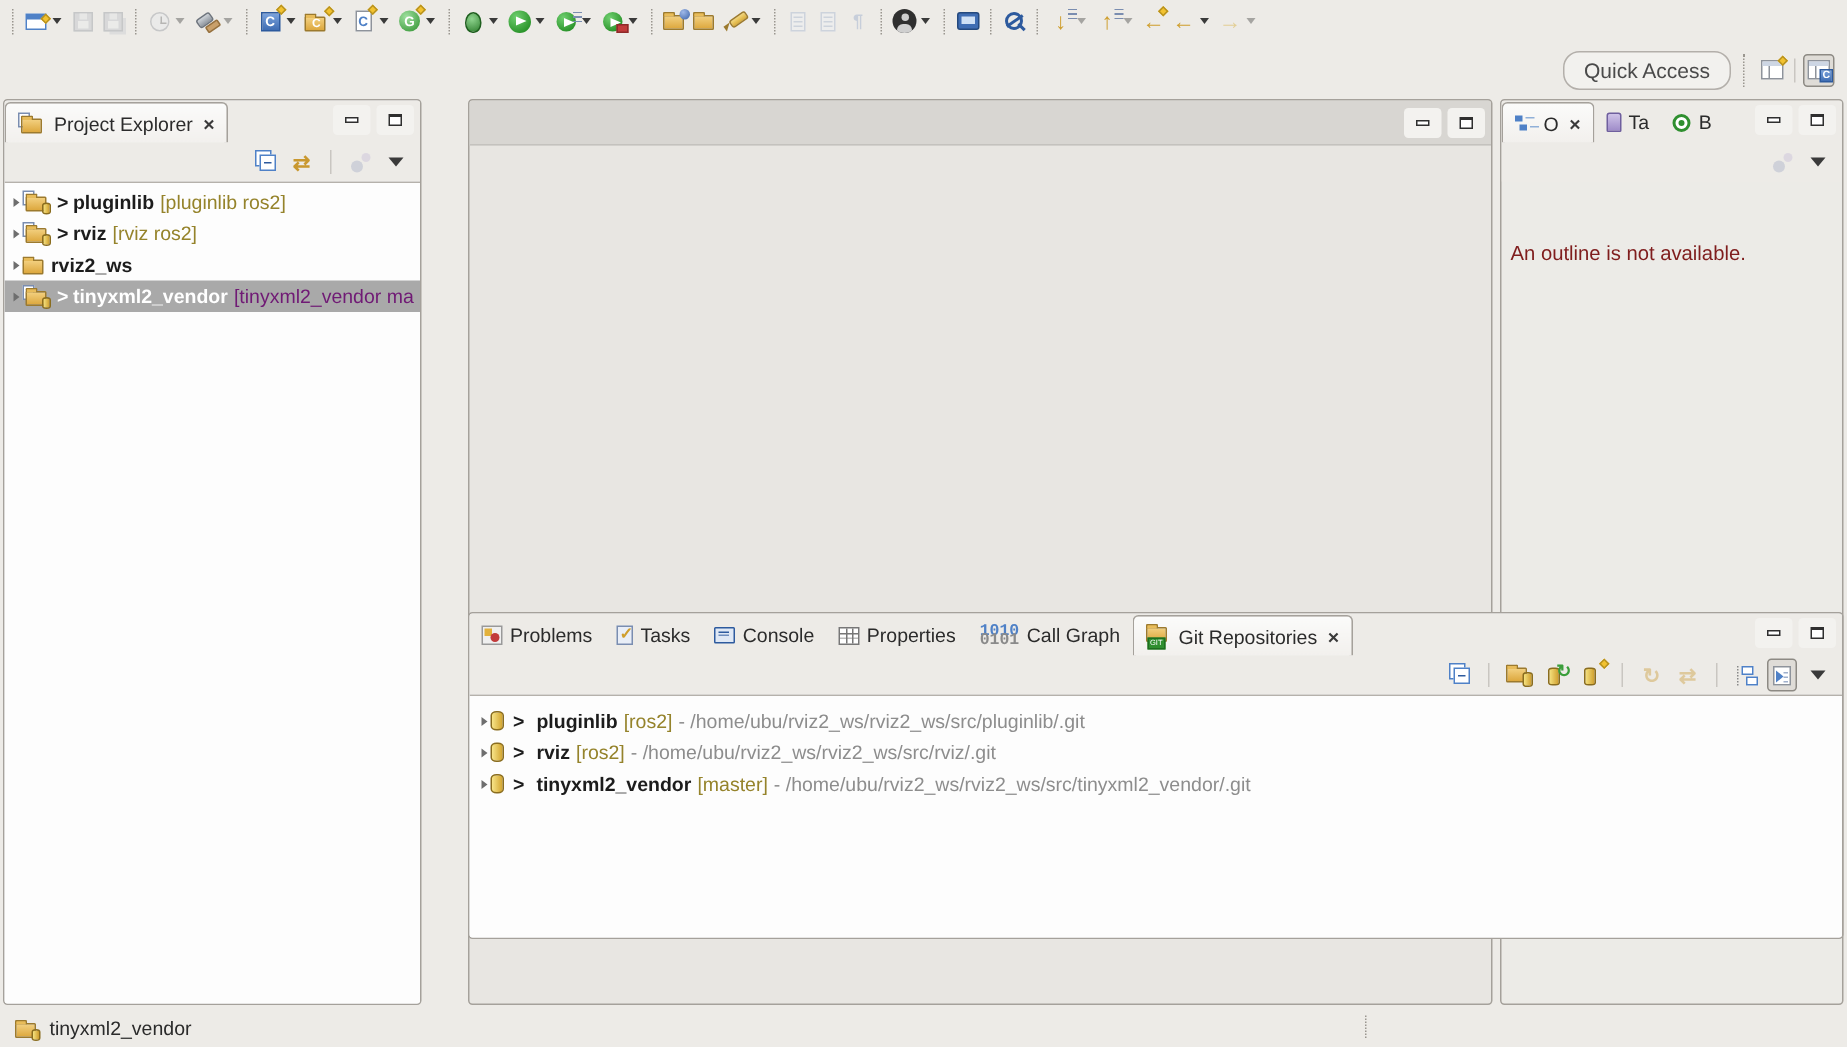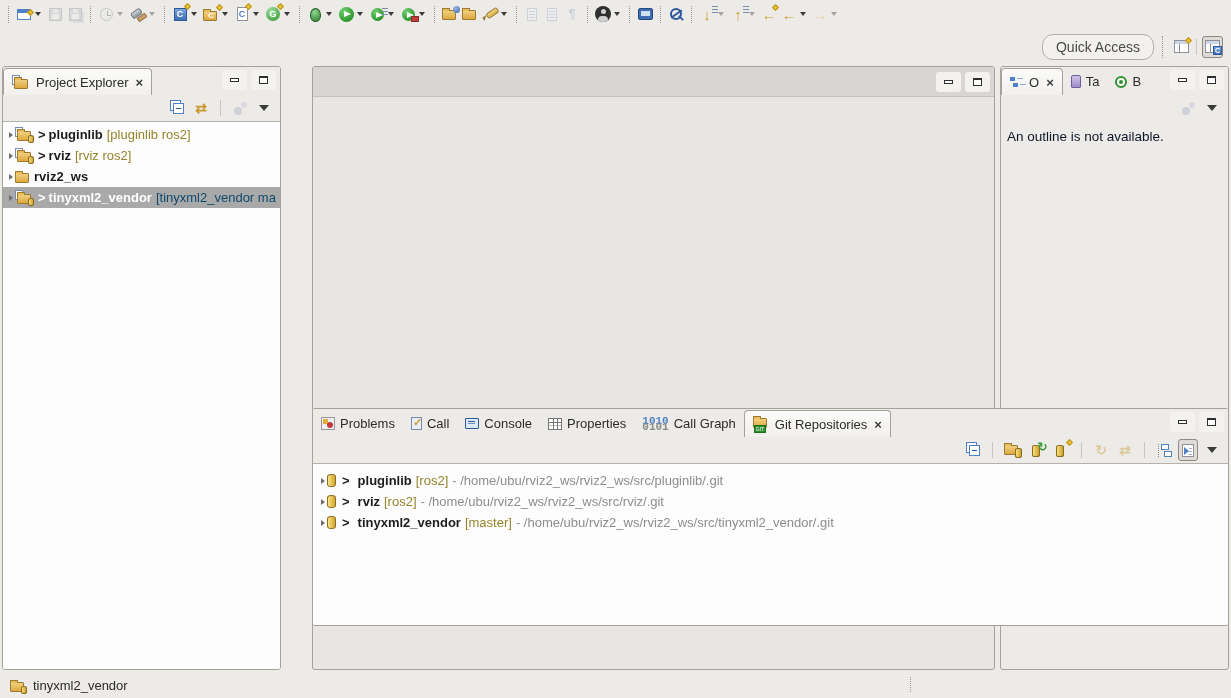--- a/index.html
+++ b/index.html
@@ -34,21 +34,21 @@
   .ptoolbar{height:26px;display:flex;align-items:center;justify-content:flex-end;padding:0 6px;gap:4px;}
   .vsep{width:1px;height:16px;background:#c9c6c1;margin:0 5px;}
   
   .tree{background:#fdfdfd;border-top:1px solid #b5b1ab;height:100%;padding-top:2px;}
   .trow{height:21px;display:flex;align-items:center;padding-left:4px;white-space:nowrap;overflow:hidden;}
   .trow .nm{font-weight:bold;color:#1c1c1c;margin:0 4px 0 3px;}
   .trow .deco{color:#95832b;}
   .trow .pfx{color:#1c1c1c;margin-left:4px;font-weight:bold;}
   .trow.sel{background:#a9a9a9;}
   .trow.sel .nm,.trow.sel .pfx{color:#fff;}
-  .trow.sel .deco{color:#0c4a6e;}
+  .trow.sel .deco{color:#701a75;}
   .tw{width:0;height:0;border-left:4px solid #6e6e6e;border-top:3.5px solid transparent;border-bottom:3.5px solid transparent;margin:0 2px;}
   
   .grow{height:21px;display:flex;align-items:center;padding-left:6px;white-space:nowrap;overflow:hidden;}
   .grow .nm{font-weight:bold;color:#1c1c1c;margin:0 4px;}
   .grow .br{color:#95832b;margin-right:4px;}
   .grow .pth{color:#8d8d8d;}
   
   .editor{position:absolute;border:1px solid #a5a19b;border-radius:3px;background:#e8e6e2;overflow:hidden;}
   .estrip{height:30px;background:#d8d6d2;border-bottom:1px solid #c4c2be;display:flex;justify-content:flex-end;align-items:center;padding:0 4px;}
   
@@ -145,21 +145,21 @@
   .i-cg .t{color:#4f81c7;} .i-cg .b{color:#8a8a8a;}
   .i-gitfld{width:17px;height:14px;}
   .i-gitfld .fld{position:absolute;left:0;top:1px;}
   .badge{position:absolute;left:1px;bottom:-2px;background:#2f8f2f;color:#fff;font-size:5px;line-height:6px;padding:0 1px;border:1px solid #1f6f1f;z-index:2;}
   .i-outline{width:14px;height:13px;}
   .i-outline::before{content:"";position:absolute;left:0;top:1px;width:5px;height:4px;background:#4f81c7;box-shadow:3px 6px 0 #4f81c7;}
   .i-outline::after{content:"";position:absolute;left:7px;top:2px;width:6px;height:1px;background:#90b0d8;box-shadow:3px 6px 0 #90b0d8;}
   .i-ta{width:10px;height:13px;background:linear-gradient(#cfc3e8,#9f8cc9);border:1px solid #6f5f9e;border-radius:2px 2px 1px 1px;}
   .i-bp{width:12px;height:12px;border-radius:50%;border:2px solid #2f8f2f;background:#fff;}
   .i-bp::before{content:"";position:absolute;left:2px;top:2px;width:4px;height:4px;border-radius:50%;background:#2f8f2f;}
-  .msg{padding:8px 6px;color:#0f172a;font-size:13.5px;}
+  .msg{padding:8px 6px;color:#7f1d1d;font-size:13.5px;margin-top:32px;}
 </style>
 </head>
 <body>
 
 <div class="main-toolbar">
   <span class="tb-sep"></span>
   <div class="tbgrp">
     <div class="tbtn">
         <span class="ic i-newwin">
           <span class="star"></span>
@@ -459,21 +459,21 @@
   <div class="phead">
     <div class="vtabs">
       <div class="vtab">
         <span class="ic i-problems"></span>
         <span>Problems</span>
       </div>
       <div class="vtab">
         <span class="ic i-tasks">
             <span class="chk">✓</span>
           </span>
-        <span>Call</span>
+        <span>Tasks</span>
       </div>
       <div class="vtab">
         <span class="ic i-console"></span>
         <span>Console</span>
       </div>
       <div class="vtab">
         <span class="ic i-props"></span>
         <span>Properties</span>
       </div>
       <div class="vtab">

